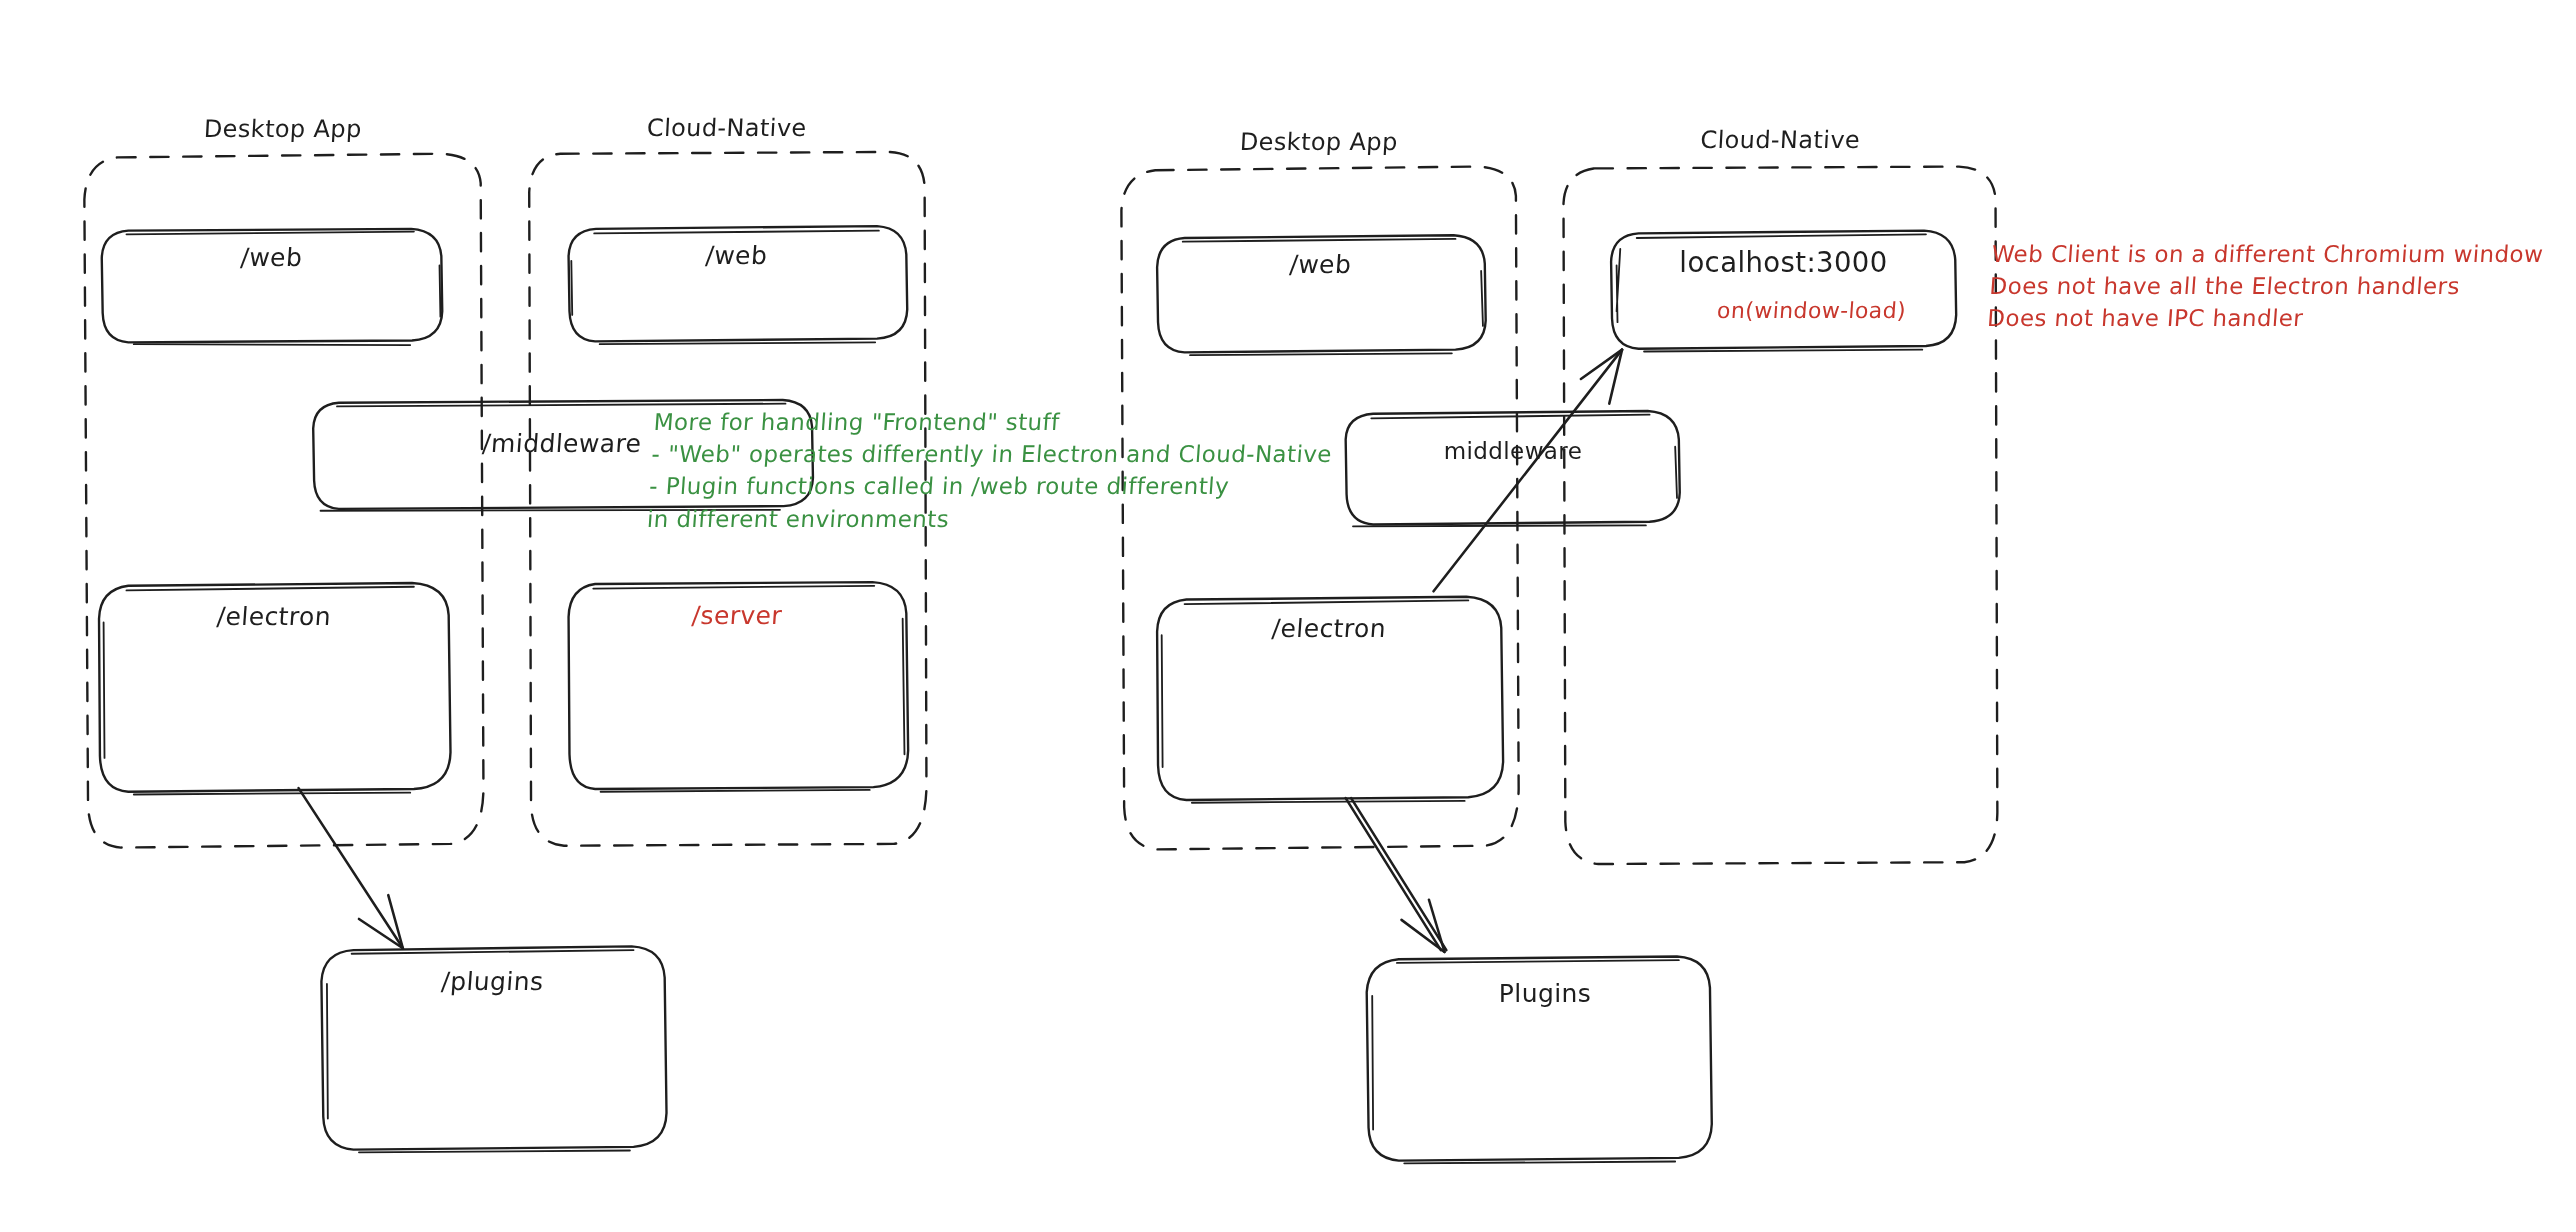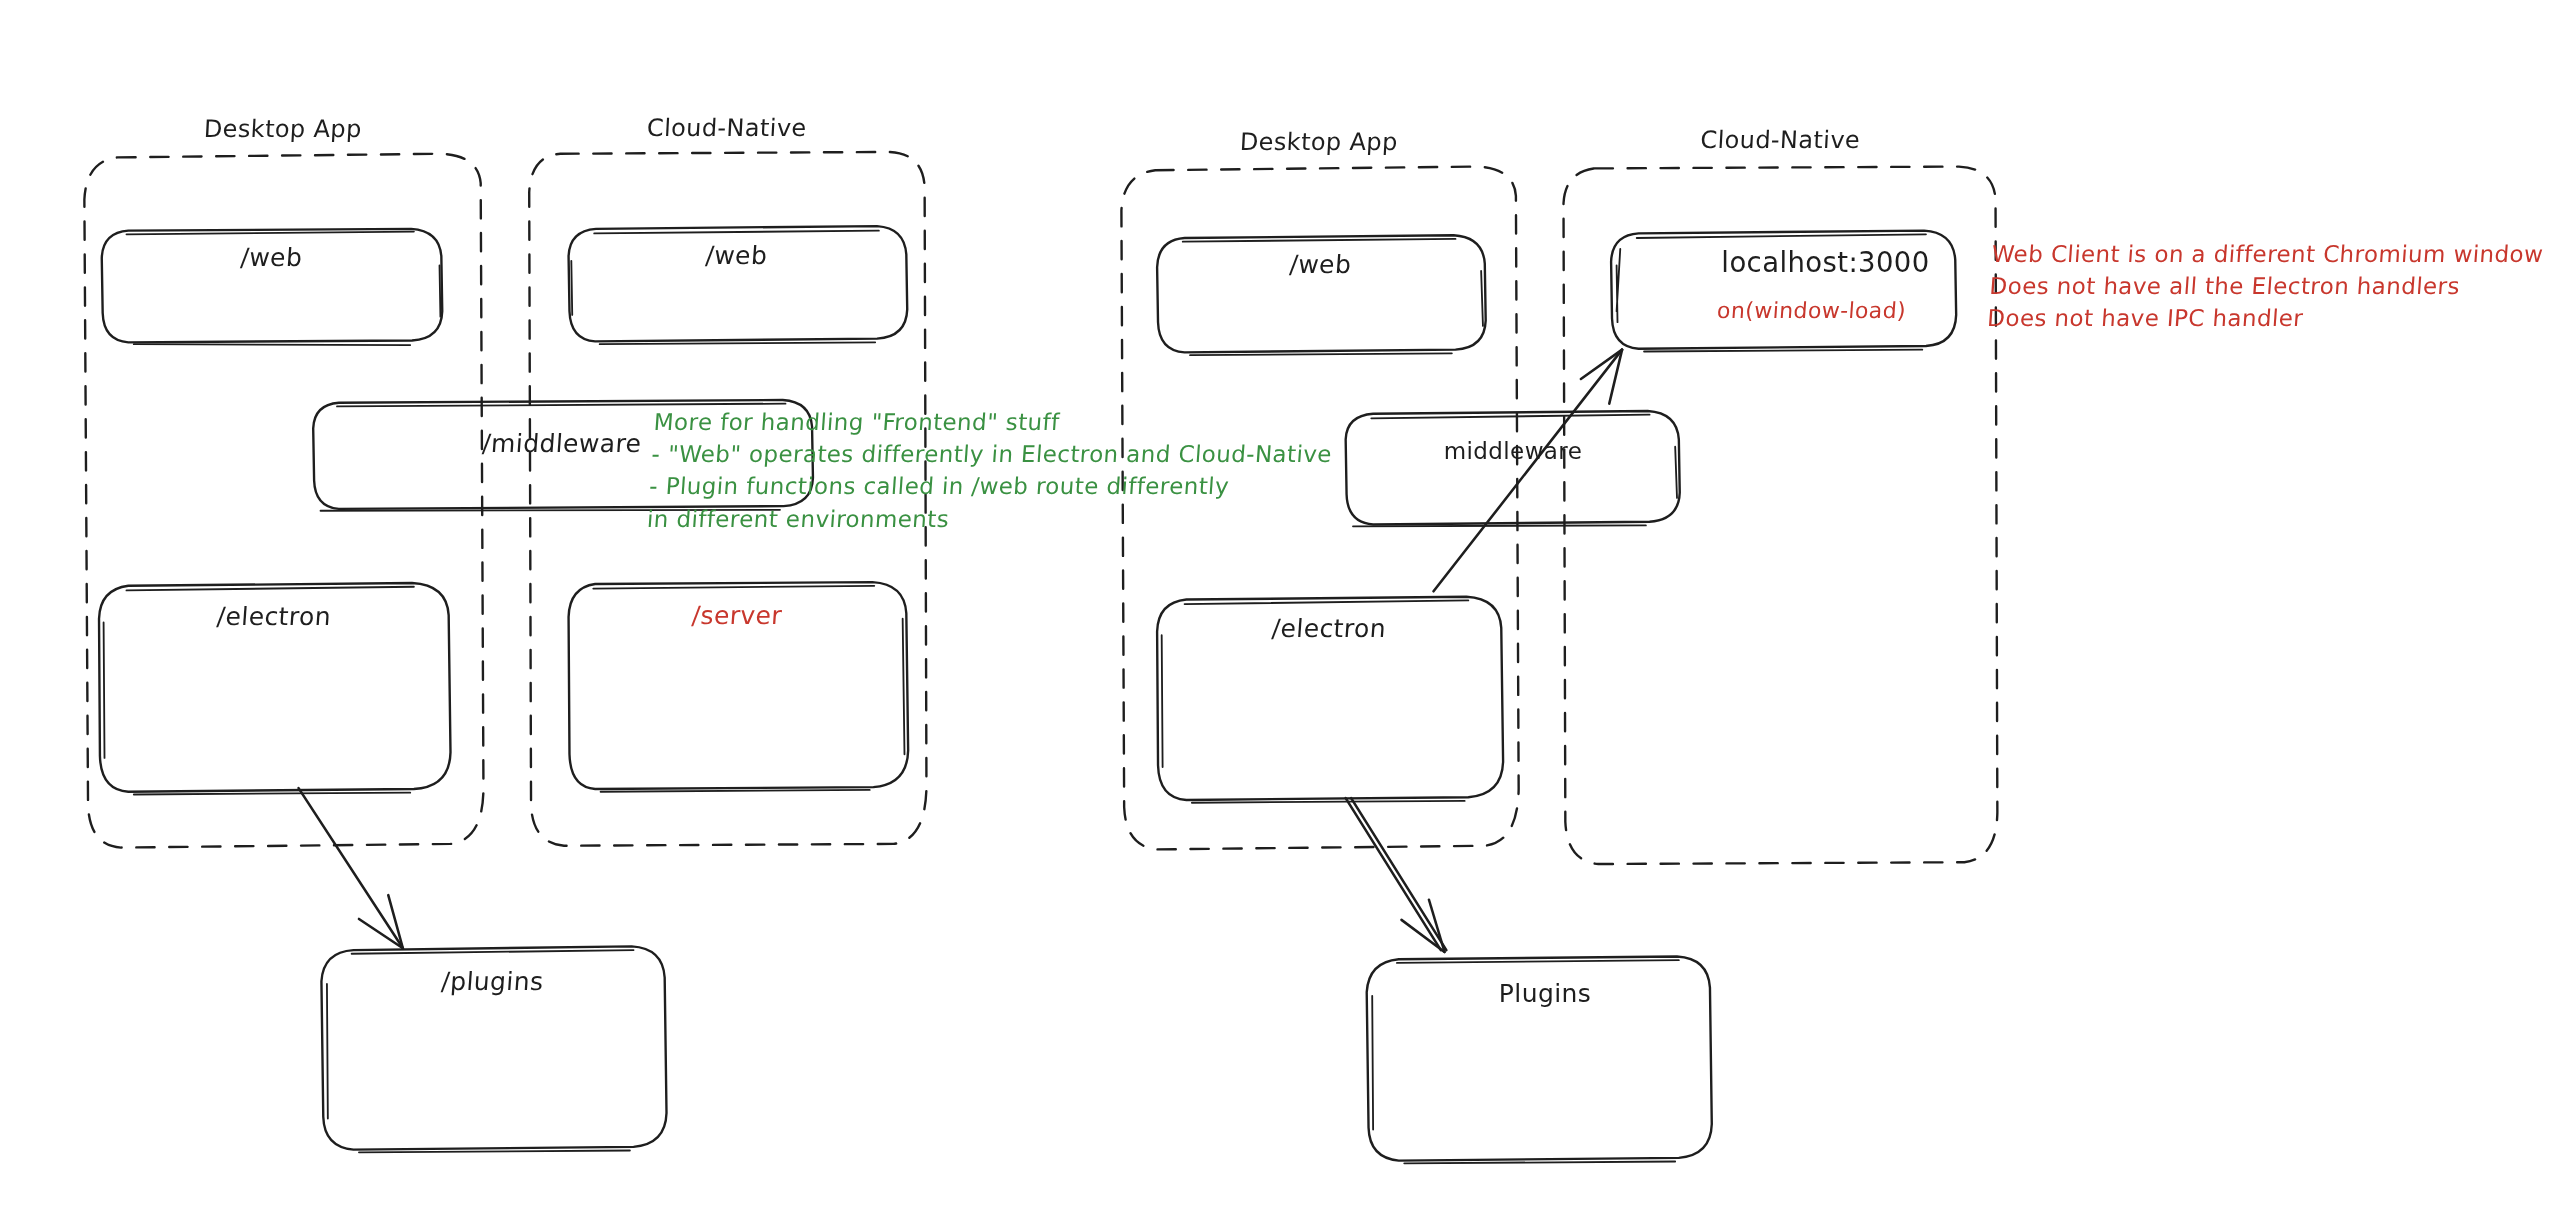--- a/index.html
+++ b/index.html
@@ -77,21 +77,20 @@
 
   .box-label {
     font-size: 25px;
     line-height: 1.25;
     text-align: center;
     transform: skewX(-4deg);
   }
 
   .box-label.big {
     font-size: 27.5px;
-    padding-left: 42px;
   }
 
   .box-label.upright {
     transform: skewX(0deg);
   }
 
   .note {
     font-size: 23px;
     line-height: 1.40;
     transform: skewX(-4deg);

